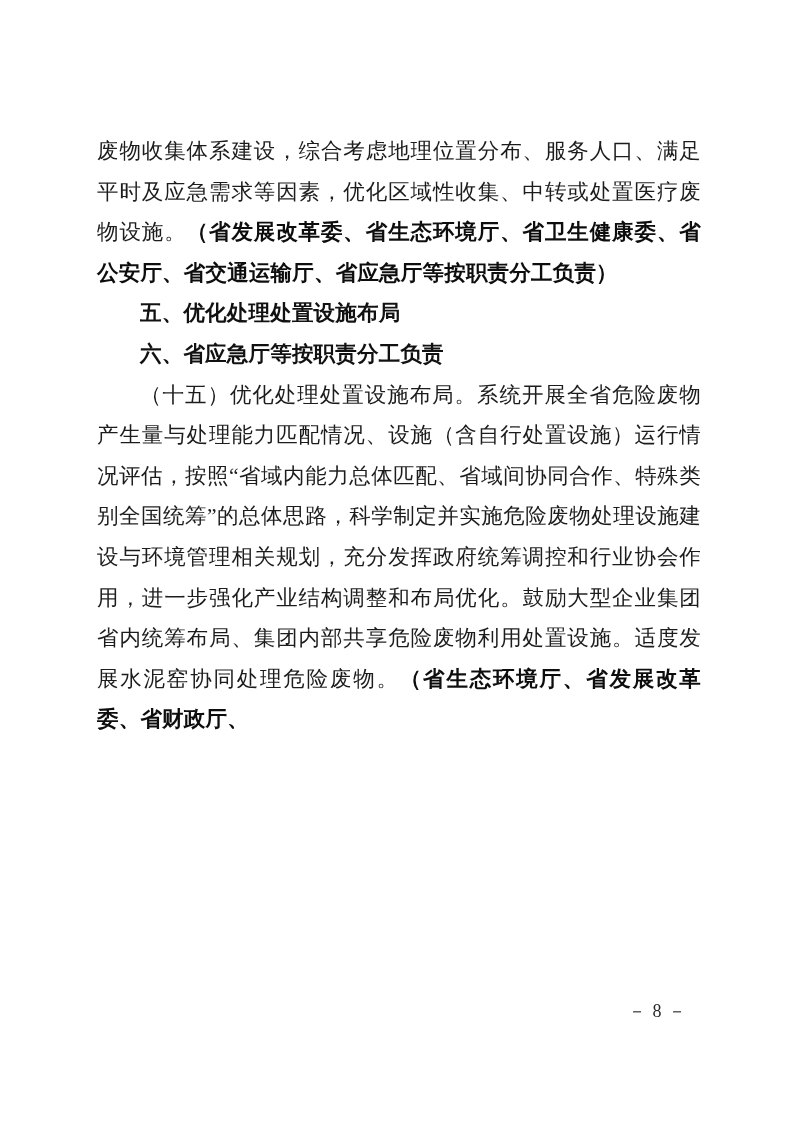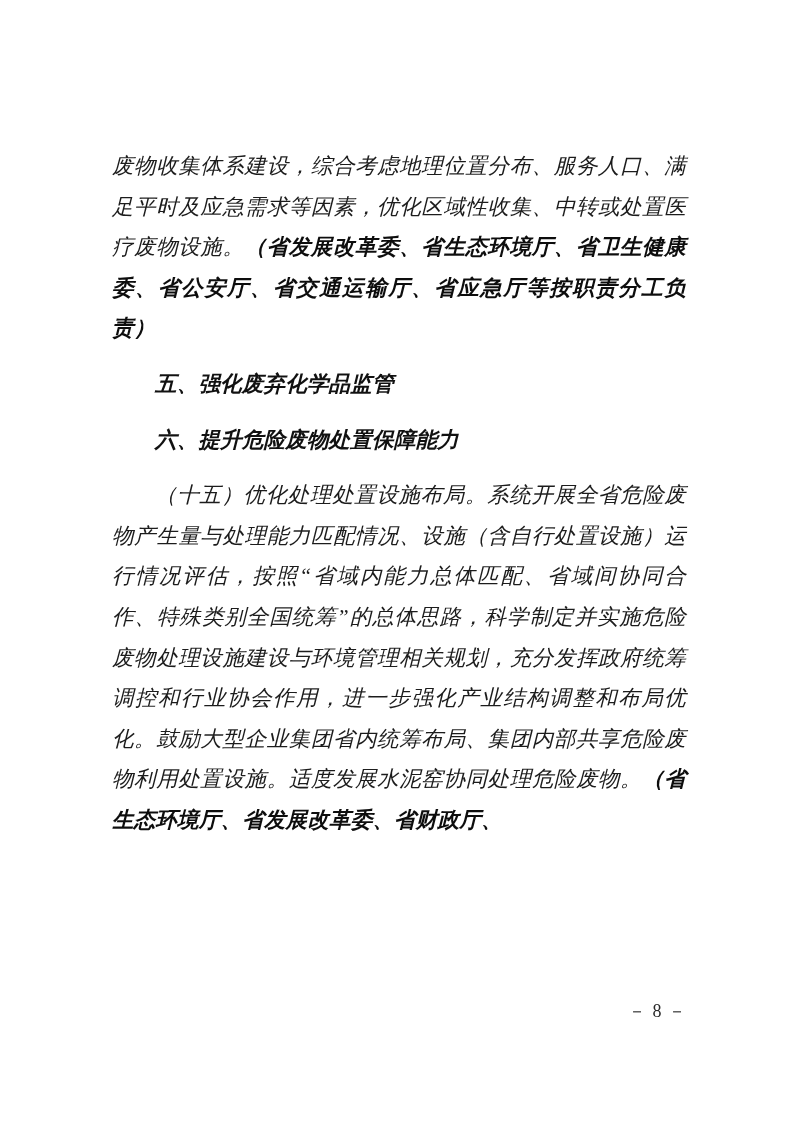--- a/index.html
+++ b/index.html
@@ -27,23 +27,22 @@
     position: absolute;
     left: 97px;
     top: 131px;
     width: 604px;
     font-size: 21.5px;
     line-height: 40.6px;
     text-align: justify;
     letter-spacing: 0.2px;
   }
   .para {
-    margin: 15px;
+    margin: 0;
     padding: 0;
-    font-style: italic;
   }
   .indent {
     text-indent: 2em;
   }
   .heading {
     font-weight: 700;
     font-family: "Liberation Sans", "DejaVu Sans", sans-serif;
     color: #111111;
   }
   .seg-regular {
@@ -66,23 +65,23 @@
   }
 </style>
 </head>
 <body>
 
 <div class="page">
   <div class="content">
 
     <p class="para"><span class="seg-regular">废物收集体系建设，综合考虑地理位置分布、服务人口、满足平时及应急需求等因素，优化区域性收集、中转或处置医疗废物设施。</span><span class="seg-bold">（省发展改革委、省生态环境厅、省卫生健康委、省公安厅、省交通运输厅、省应急厅等按职责分工负责）</span></p>
 
-    <p class="para heading indent">五、强化废弃化学品监管</p>
+    <p class="para heading indent">五、优化处理处置设施布局</p>
 
 
-    <p class="para heading indent">六、提升危险废物处置保障能力</p>
+    <p class="para heading indent">六、省应急厅等按职责分工负责</p>
 
     <p class="para indent"><span class="seg-regular">（十五）优化处理处置设施布局。系统开展全省危险废物产生量与处理能力匹配情况、设施（含自行处置设施）运行情况评估，按照“省域内能力总体匹配、省域间协同合作、特殊类别全国统筹”的总体思路，科学制定并实施危险废物处理设施建设与环境管理相关规划，充分发挥政府统筹调控和行业协会作用，进一步强化产业结构调整和布局优化。鼓励大型企业集团省内统筹布局、集团内部共享危险废物利用处置设施。适度发展水泥窑协同处理危险废物。</span><span class="seg-bold">（省生态环境厅、省发展改革委、省财政厅、</span></p>
 
   </div>
 
   <div class="page-number">－ 8 －</div>
 </div>
 
 </body></html>

